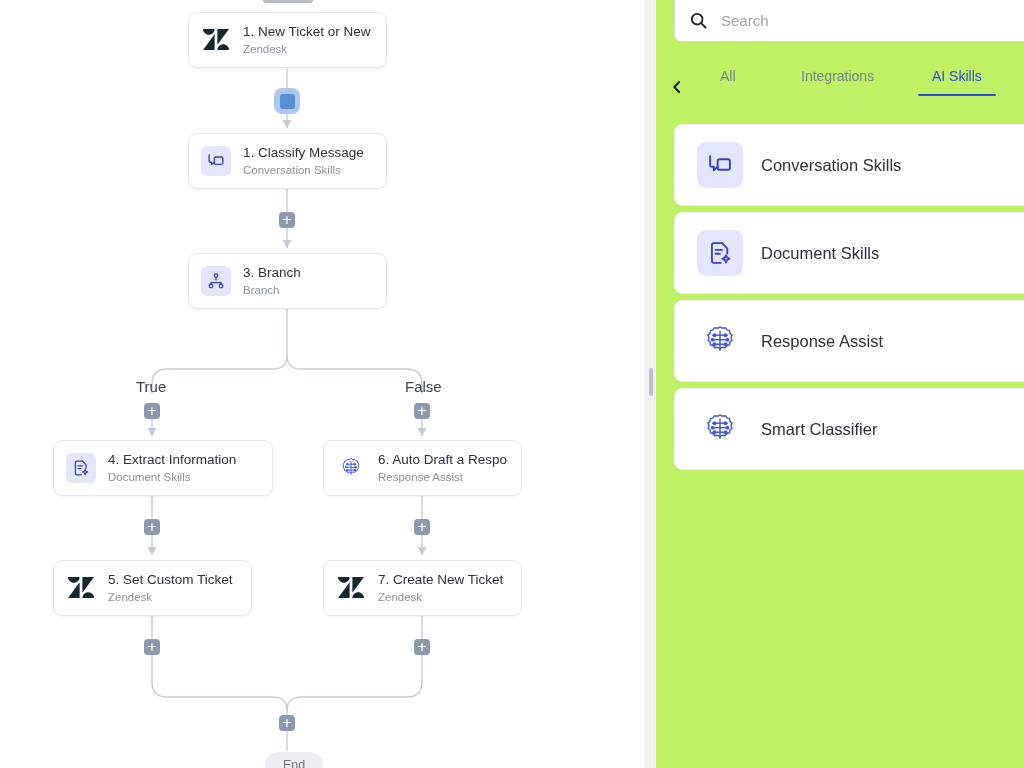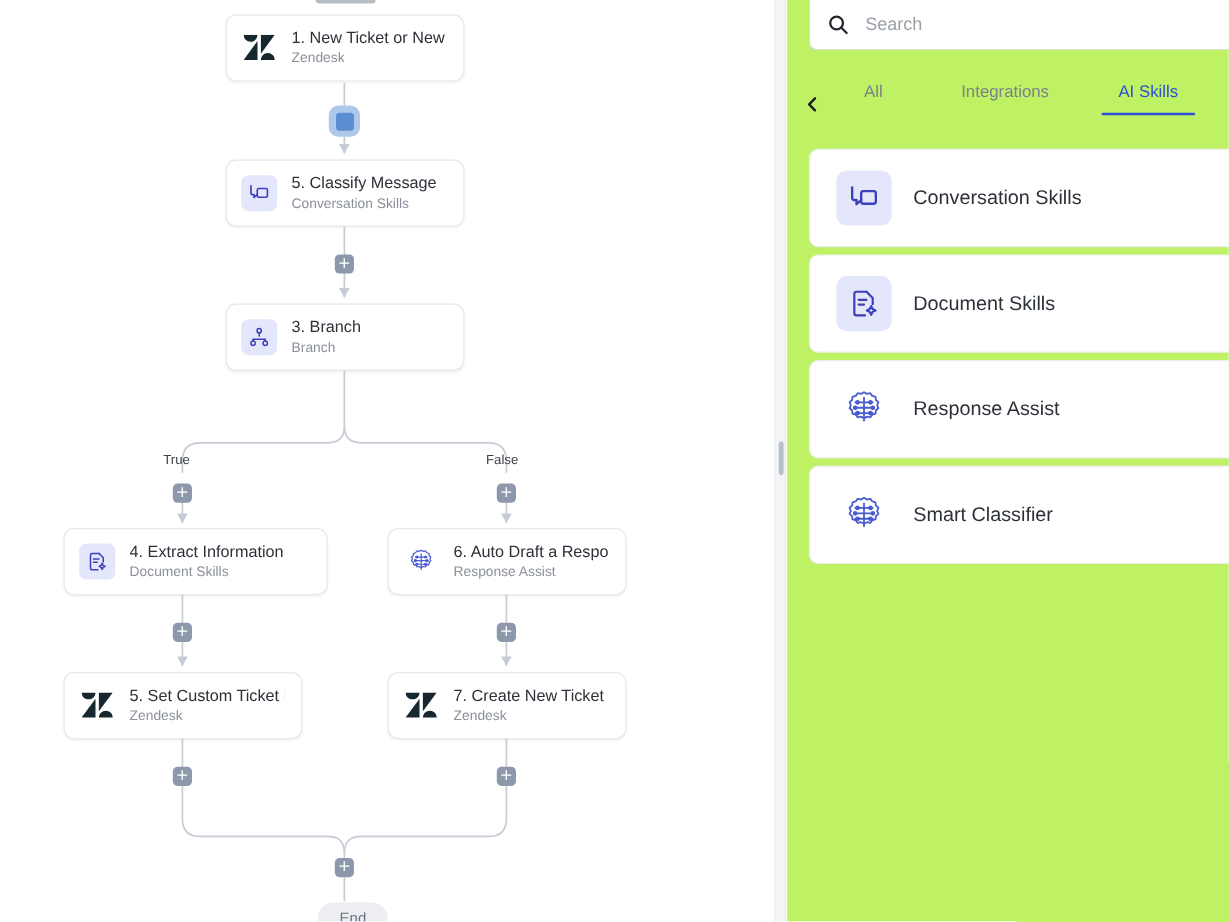--- a/index.html
+++ b/index.html
@@ -72,21 +72,21 @@
     border-radius: 8px;
     display: flex; align-items: center; justify-content: center;
   }
   .drop-target i {
     display: block; width: 15px; height: 15px;
     background: #5b8fd4; border-radius: 3px;
   }
 
   .branch-label {
     position: absolute;
-    font-size: 11px; color: #3c4049;
+    font-size: 15px; color: #3c4049;
     white-space: nowrap;
   }
 
   .end-pill {
     position: absolute;
     background: #eceef2;
     border-radius: 14px;
     padding: 6px 18px;
     font-size: 12.5px; color: #6b7280;
   }
@@ -247,21 +247,21 @@
       </div>
 
       <div class="node" style="left:188px; top:133px; width:199px;">
         <div class="n-icon lav">
           <svg width="18" height="18" viewBox="0 0 20 20" fill="none" stroke="#3b3fb8" stroke-width="1.5" stroke-linecap="round" stroke-linejoin="round" aria-hidden="true">
             <path d="M2.4 3.2 V10 a1.3 1.3 0 0 0 1.3 1.3 H5.2 V14 L8.2 11.3"></path>
             <rect x="8.2" y="5.6" width="9.4" height="8.1" rx="1.4"></rect>
           </svg>
         </div>
         <div class="n-text">
-          <div class="n-title">5. Classify Message</div>
+          <div class="n-title">1. Classify Message</div>
           <div class="n-sub">Conversation Skills</div>
         </div>
       </div>
 
       <div class="plus" style="left:279px; top:212px;">
           <span>+</span>
         </div>
 
       <div class="node" style="left:188px; top:253px; width:199px;">
         <div class="n-icon lav">

